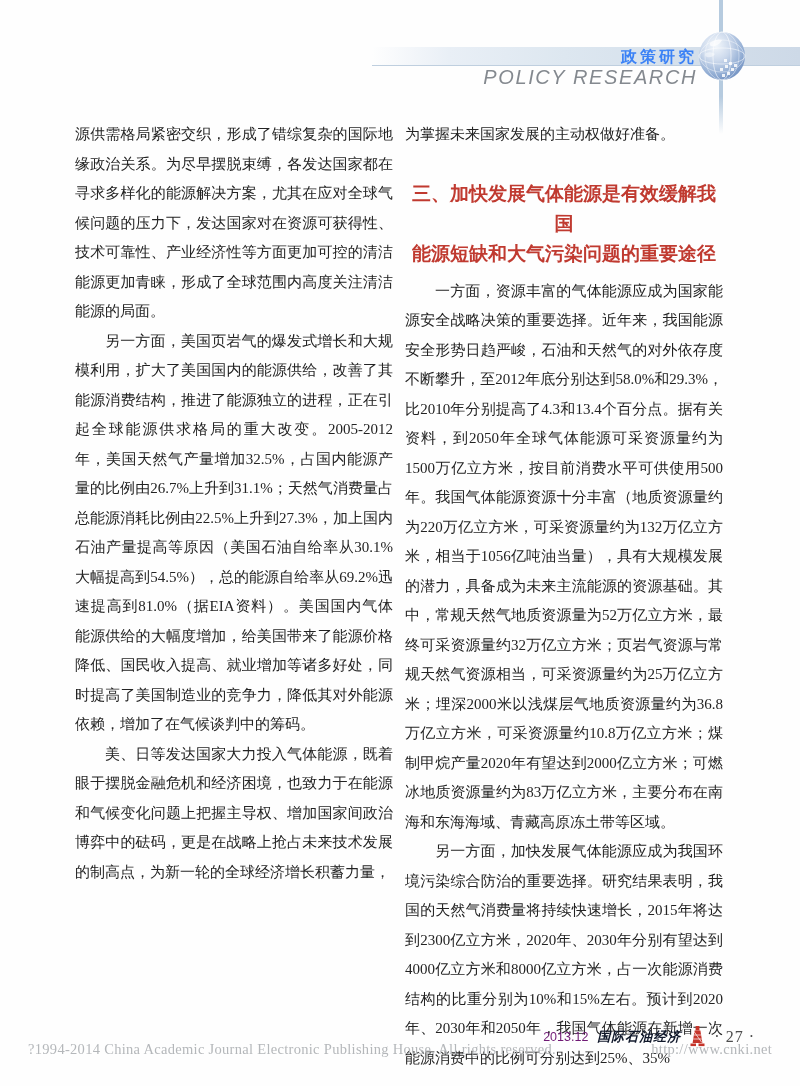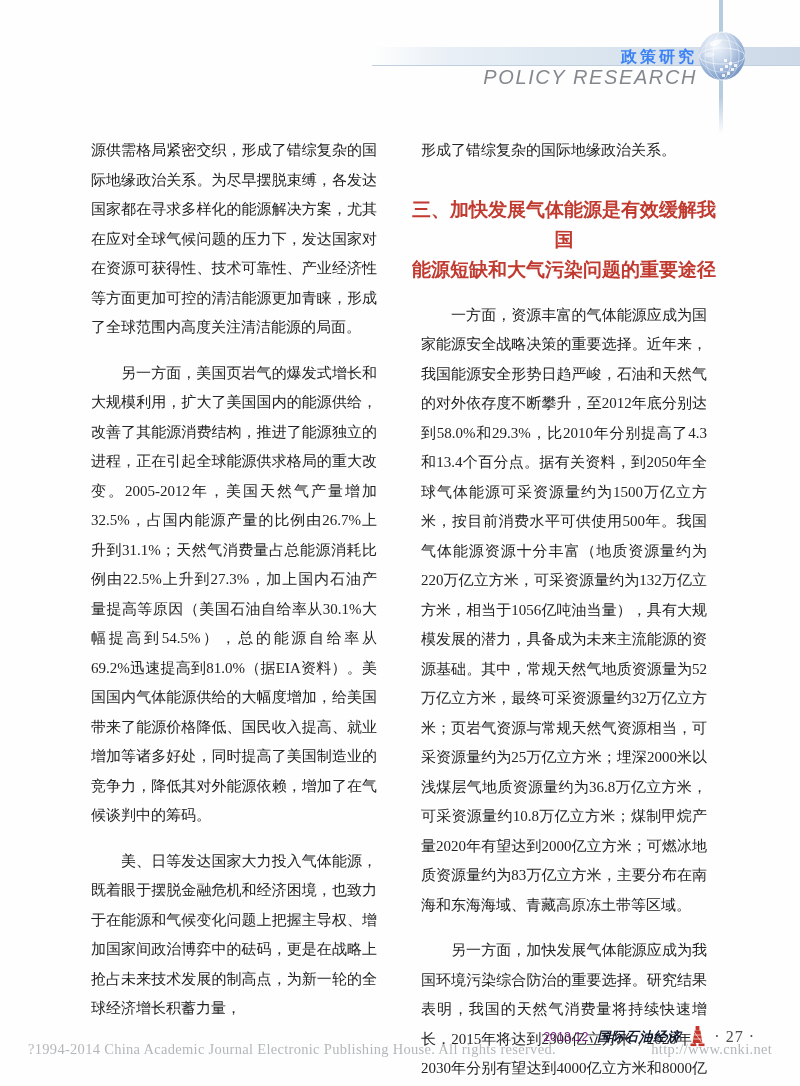--- a/index.html
+++ b/index.html
@@ -16,21 +16,21 @@
           font-size:16px;font-weight:700;letter-spacing:3px;color:#3b82f6;z-index:2;}
   .hdr-en{position:absolute;top:66px;right:103px;font-family:"Liberation Sans","DejaVu Sans",sans-serif;
           font-size:20px;letter-spacing:1.6px;color:#84898f;z-index:2;font-style:italic;}
   .globe{position:absolute;left:698px;top:31px;width:48px;height:50px;z-index:3;}
 
   
   .col{position:absolute;top:120px;width:318px;font-size:15px;line-height:29.5px;
        color:#232323;text-align:justify;}
   .col-left{left:75px;}
   .col-right{left:405px;}
-  .col p{margin:16px;text-indent:2em;}
+  .col p{margin:0;text-indent:2em;}
   .col p.cont{text-indent:0;}
   sup.fn{font-size:9px;line-height:0;vertical-align:super;}
 
   .sec-head{margin:29px 0 8px;text-align:center;
             font-family:"Liberation Sans","DejaVu Sans",sans-serif;
             font-weight:700;font-size:19px;line-height:30px;color:#c03a30;}
 
   
   .foot-right{position:absolute;top:1026px;right:45px;display:flex;align-items:center;gap:9px;z-index:2;}
   .foot-issue{font-family:"Liberation Sans","DejaVu Sans",sans-serif;font-size:12.5px;color:#701a75;}
@@ -78,21 +78,21 @@
     </g>
   </svg>
 
   <div class="col col-left">
     <p class="cont">源供需格局紧密交织，形成了错综复杂的国际地缘政治关系。为尽早摆脱束缚，各发达国家都在寻求多样化的能源解决方案，尤其在应对全球气候问题的压力下，发达国家对在资源可获得性、技术可靠性、产业经济性等方面更加可控的清洁能源更加青睐，形成了全球范围内高度关注清洁能源的局面。</p>
     <p>另一方面，美国页岩气的爆发式增长和大规模利用，扩大了美国国内的能源供给，改善了其能源消费结构，推进了能源独立的进程，正在引起全球能源供求格局的重大改变。2005-2012年，美国天然气产量增加32.5%，占国内能源产量的比例由26.7%上升到31.1%；天然气消费量占总能源消耗比例由22.5%上升到27.3%，加上国内石油产量提高等原因（美国石油自给率从30.1%大幅提高到54.5%），总的能源自给率从69.2%迅速提高到81.0%（据EIA资料）。美国国内气体能源供给的大幅度增加，给美国带来了能源价格降低、国民收入提高、就业增加等诸多好处，同时提高了美国制造业的竞争力，降低其对外能源依赖，增加了在气候谈判中的筹码。</p>
     <p>美、日等发达国家大力投入气体能源，既着眼于摆脱金融危机和经济困境，也致力于在能源和气候变化问题上把握主导权、增加国家间政治博弈中的砝码，更是在战略上抢占未来技术发展的制高点，为新一轮的全球经济增长积蓄力量，</p>
   </div>
 
   <div class="col col-right">
-    <p class="cont">形成了错综复杂的国际地缘政治关系。</p>
+    <p class="cont">为掌握未来国家发展的主动权做好准备。</p>
     <div class="sec-head">
       <div>三、加快发展气体能源是有效缓解我国</div>
       <div>能源短缺和大气污染问题的重要途径</div>
     </div>
     <p>一方面，资源丰富的气体能源应成为国家能源安全战略决策的重要选择。近年来，我国能源安全形势日趋严峻，石油和天然气的对外依存度不断攀升，至2012年底分别达到58.0%和29.3%，比2010年分别提高了4.3和13.4个百分点。据有关资料，到2050年全球气体能源可采资源量约为1500万亿立方米，按目前消费水平可供使用500年。我国气体能源资源十分丰富（地质资源量约为220万亿立方米，可采资源量约为132万亿立方米，相当于1056亿吨油当量），具有大规模发展的潜力，具备成为未来主流能源的资源基础。其中，常规天然气地质资源量为52万亿立方米，最终可采资源量约32万亿立方米；页岩气资源与常规天然气资源相当，可采资源量约为25万亿立方米；埋深2000米以浅煤层气地质资源量约为36.8万亿立方米，可采资源量约10.8万亿立方米；煤制甲烷产量2020年有望达到2000亿立方米；可燃冰地质资源量约为83万亿立方米，主要分布在南海和东海海域、青藏高原冻土带等区域。</p>
     <p>另一方面，加快发展气体能源应成为我国环境污染综合防治的重要选择。研究结果表明，我国的天然气消费量将持续快速增长，2015年将达到2300亿立方米，2020年、2030年分别有望达到4000亿立方米和8000亿立方米，占一次能源消费结构的比重分别为10%和15%左右。预计到2020年、2030年和2050年，我国气体能源在新增一次能源消费中的比例可分别达到25%、35%</p>
   </div>
 
   <div class="foot-right">
     <span class="foot-issue">2013.12</span>

